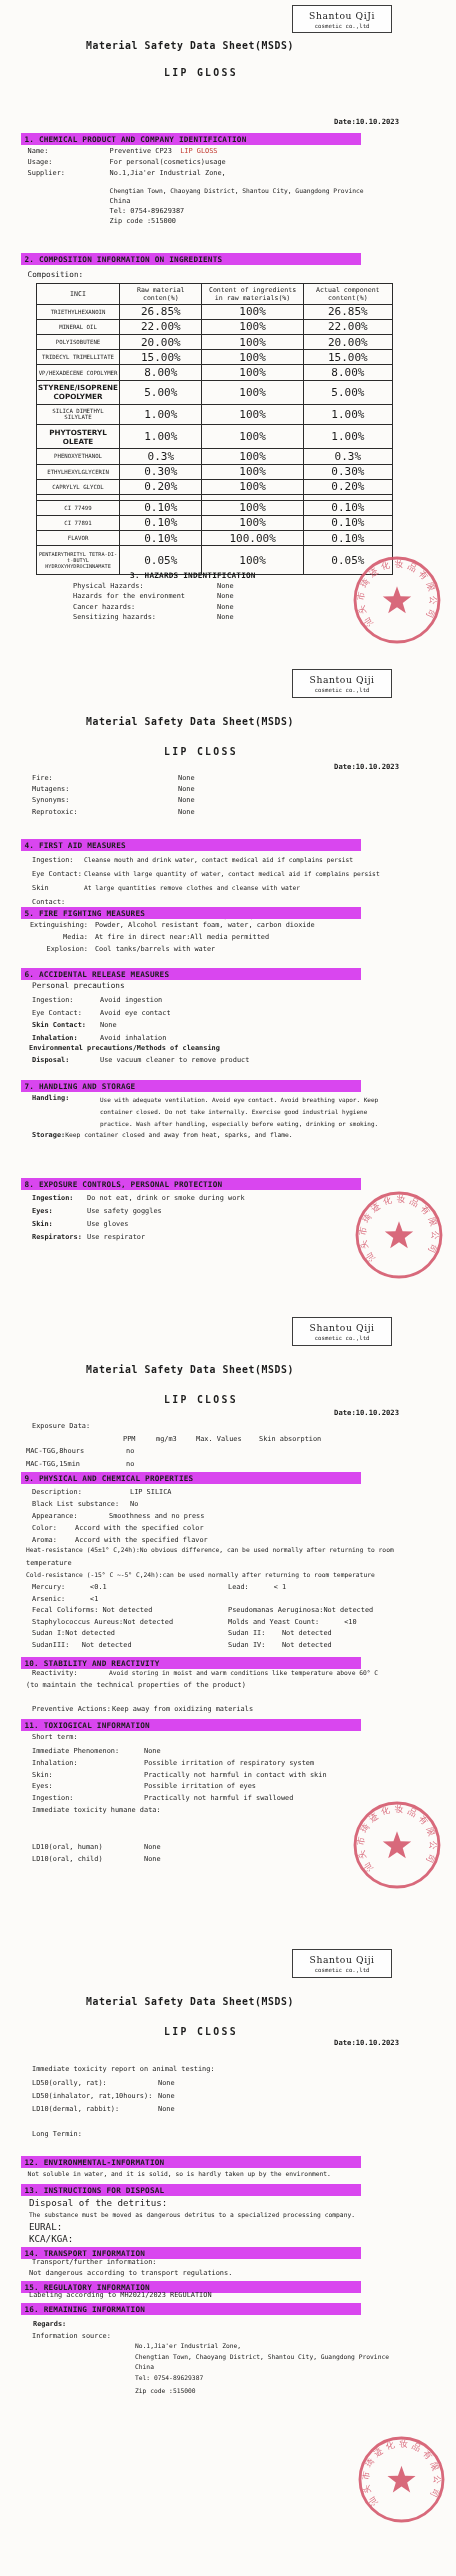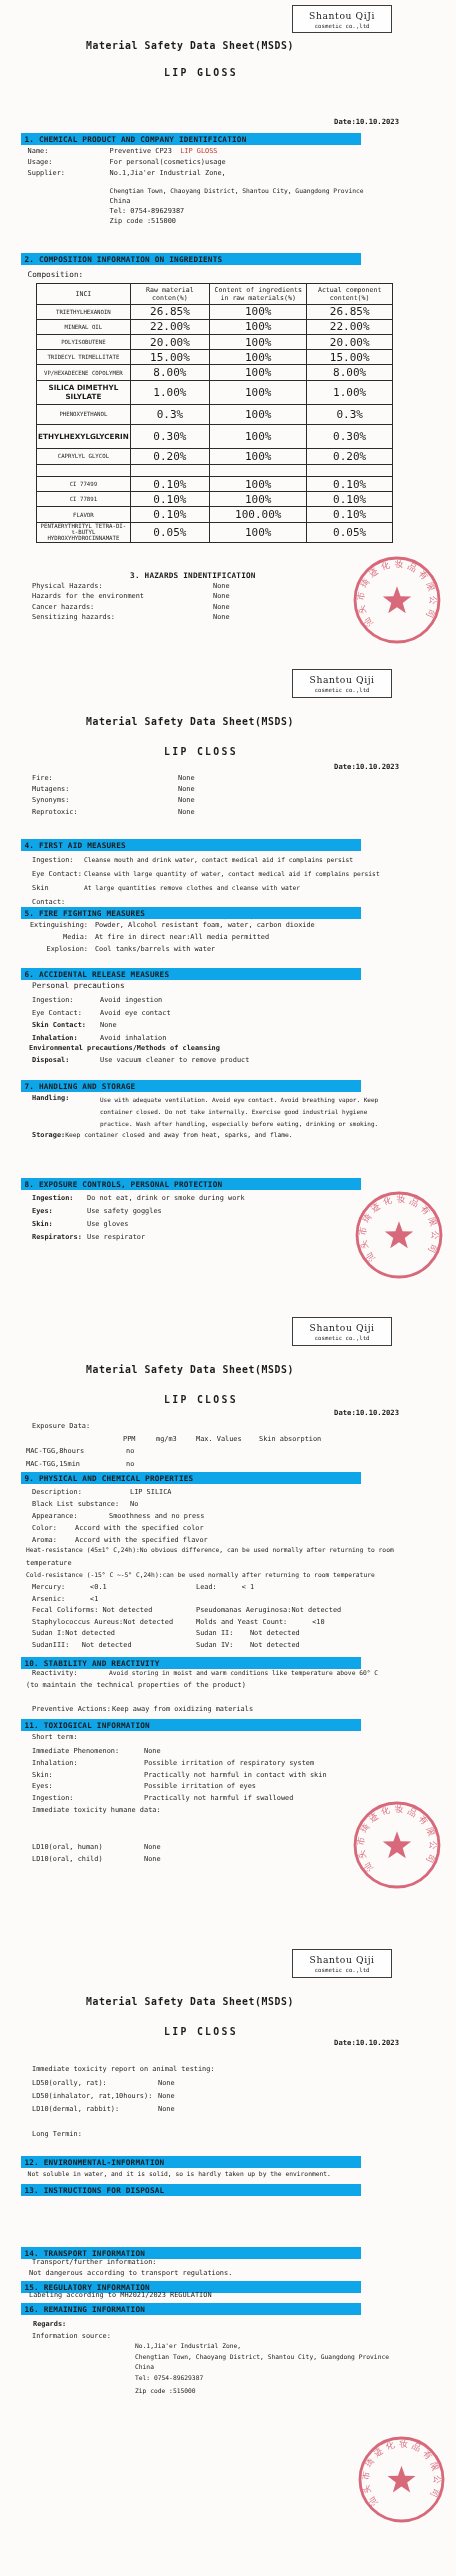--- a/index.html
+++ b/index.html
@@ -18,35 +18,35 @@
     background:#fefefe;text-align:center;padding:4px 1.1px 3.4px 1.1px;}
   .cobox .nm{font-family:"DejaVu Serif", serif;font-size:9.2px;letter-spacing:0.6px;white-space:nowrap;}
   .cobox .sub{font-size:5.7px;margin-top:2.3px;}
 
   .title{position:absolute;left:-38px;width:456px;text-align:center;
     font-weight:bold;font-size:9.8px;letter-spacing:0.6px;}
   .product{position:absolute;left:-27px;width:456px;text-align:center;
     font-weight:bold;font-size:9.8px;letter-spacing:2.3px;}
   .date{position:absolute;right:57px;font-size:7.2px;font-weight:bold;}
 
-  .shead{position:absolute;left:21px;width:337px;background:#0ea5e9;
+  .shead{position:absolute;left:21px;width:337px;background:#d946ef;
     font-weight:bold;font-size:7.7px;padding:1.7px 0 1.7px 3.4px;letter-spacing:0.2px;white-space:nowrap;}
   .shead.noband{background:transparent;text-align:center;}
 
   .rows{position:absolute;}
   .lvrow{display:flex;align-items:baseline;font-size:6.9px;}
   .lvrow .lbl{flex-shrink:0;}
   .lvrow .val{white-space:nowrap;}
   .lh18 .lvrow{line-height:10.3px;} .lh19 .lvrow{line-height:11.2px;}
   .lh20 .lvrow{line-height:11.5px;} .lh205 .lvrow{line-height:11.8px;}
   .lh21 .lvrow{line-height:12px;} .lh22 .lvrow{line-height:12.6px;}
   .lh225 .lvrow{line-height:13px;} .lh23 .lvrow{line-height:13.2px;} .w90 .lbl{width:52px;} .w95 .lbl{width:55px;}
   .w118 .lbl{width:68px;} .w135 .lbl{width:77px;} .w140 .lbl{width:80px;}
   .w142 .lbl{width:82px;} .w195 .lbl{width:112px;}
-  .w220 .lbl{width:126px;} .w255 .lbl{width:146px;} .w315 .lbl{width:181px;}
+  .w220 .lbl{width:126px;} .w255 .lbl{width:146px;} .w315 .lbl{width:144px;margin-left:41px;}
   .blab .lbl{font-weight:bold;}
   .v11 .val{font-size:6.3px;}
   .ralign .lbl{width:63px;text-align:right;margin-right:6.9px;}
 
   .plainline{position:absolute;font-size:6.9px;white-space:nowrap;}
   .f11{font-size:6.3px;} .f13{font-size:7.7px;}
   .bold{font-weight:bold;} .u{}
   .red{color:#c23a30;}
   .pre{white-space:pre;}
 
@@ -68,21 +68,21 @@
   .ctable tbody tr:nth-of-type(8) td.inci{
     font-family:"DejaVu Sans", sans-serif;font-weight:bold;font-size:7.2px;}
   .ctable tbody tr:nth-of-type(12){height:5.7px;}
   .ctable tbody tr:nth-of-type(16){height:29px;}
   .ctable tbody tr:nth-of-type(16) td.inci{font-size:5.2px;}
 
   
   .expcol{position:absolute;font-size:6.9px;white-space:nowrap;}
 
   
-  .prow{display:flex;font-size:6.9px;}
+  .prow{display:flex;font-size:6.9px;gap:32px;}
   .prow .pl{width:164px;flex-shrink:0;}
 
   .stamp{position:absolute;opacity:.88;}
 
   .s6rows .lvrow:nth-of-type(3) .lbl,
   .s6rows .lvrow:nth-of-type(4) .lbl{font-weight:bold;}
 
   .hlines div{font-size:6px;line-height:11.8px;white-space:nowrap;}
   .addr div{font-size:6.3px;line-height:10.6px;white-space:nowrap;}
   .addr div:last-child{margin-top:2.3px;}
@@ -168,28 +168,40 @@
           <td class="num">15.00%</td>
         </tr>
 
         <tr>
           <td class="inci">VP/HEXADECENE COPOLYMER</td>
           <td class="num">8.00%</td>
           <td class="num">100%</td>
           <td class="num">8.00%</td>
         </tr>
 
+        <tr>
+          <td class="inci">STYRENE/ISOPRENE COPOLYMER</td>
+          <td class="num">5.00%</td>
+          <td class="num">100%</td>
+          <td class="num">5.00%</td>
+        </tr>
 
         <tr>
           <td class="inci">SILICA DIMETHYL SILYLATE</td>
           <td class="num">1.00%</td>
           <td class="num">100%</td>
           <td class="num">1.00%</td>
         </tr>
 
+        <tr>
+          <td class="inci">PHYTOSTERYL OLEATE</td>
+          <td class="num">1.00%</td>
+          <td class="num">100%</td>
+          <td class="num">1.00%</td>
+        </tr>
 
         <tr>
           <td class="inci">PHENOXYETHANOL</td>
           <td class="num">0.3%</td>
           <td class="num">100%</td>
           <td class="num">0.3%</td>
         </tr>
 
         <tr>
           <td class="inci">ETHYLHEXYLGLYCERIN</td>
@@ -600,20 +612,26 @@
         <span class="lbl">LD10(dermal, rabbit):</span>
         <span class="val">None</span>
       </div>
     </div>
   <div class="plainline" style="top:184px;left:32px">Long Termin:</div>
 
   <div class="shead" style="top:210px">12. ENVIRONMENTAL-INFORMATION</div>
   <div class="plainline f11" style="top:224px;left:27.6px">Not soluble in water, and it is solid, so is hardly taken up by the environment.</div>
 
   <div class="shead" style="top:238px">13. INSTRUCTIONS FOR DISPOSAL</div>
+  <div class="rows s13lines" style="top:251px;left:29px">
+    <div>Disposal of the detritus:</div>
+    <div class="f11">The substance must be moved as dangerous detritus to a specialized processing company.</div>
+    <div>EURAL:</div>
+    <div>KCA/KGA:</div>
+  </div>
 
   <div class="shead" style="top:301px">14. TRANSPORT INFORMATION</div>
   <div class="plainline" style="top:312px;left:32px">Transport/further information:</div>
   <div class="plainline" style="top:323px;left:29px">Not dangerous according to transport regulations.</div>
 
   <div class="shead" style="top:335px">15. REGULATORY INFORMATION</div>
   <div class="plainline" style="top:345px;left:29px">Labeling according to MH2021/2023 REGULATION</div>
 
   <div class="shead" style="top:357px">16. REMAINING INFORMATION</div>
   <div class="plainline bold u" style="top:374px;left:33px">Regards:</div>

